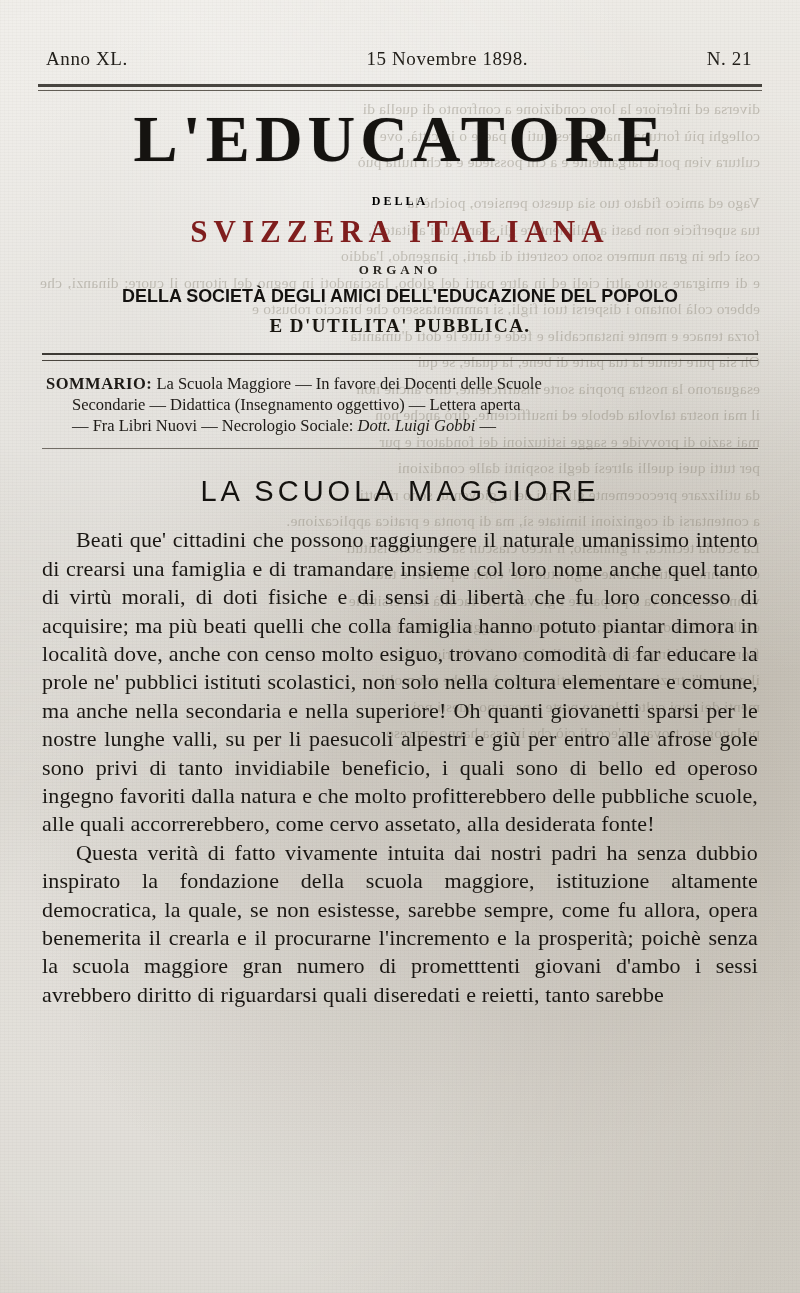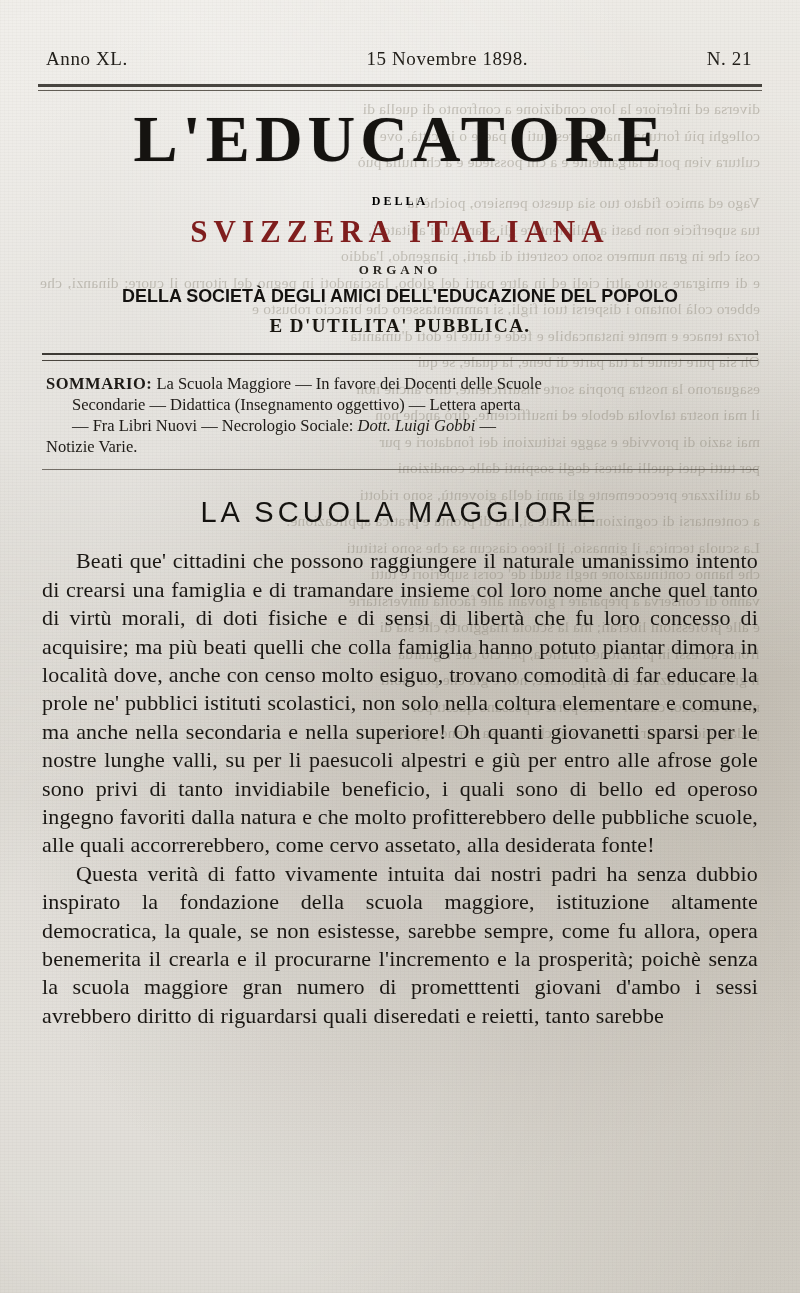--- a/index.html
+++ b/index.html
@@ -232,21 +232,20 @@
 
     <div class="rule-double"></div>
 
     <div class="sommario">
       <span class="lbl">SOMMARIO:</span>
       <span>La Scuola Maggiore — In favore dei Docenti delle Scuole</span>
       <span class="ind" style="padding-left:26px;">Secondarie — Didattica (Insegnamento oggettivo) — Lettera aperta</span>
       <span class="ind" style="padding-left:26px;">
         <span>— Fra Libri Nuovi — Necrologio Sociale: </span><em>Dott. Luigi Gobbi</em><span> —</span>
       </span>
-      <span class="ind">Notizie Varie.</span>
     </div>
 
     <div class="rule-thin"></div>
 
     <h1 class="article-title">LA SCUOLA MAGGIORE</h1>
 
     <div class="body-text">
       <p>Beati que' cittadini che possono raggiungere il naturale umanissimo intento di crearsi una famiglia e di tramandare insieme col loro nome anche quel tanto di virtù morali, di doti fisiche e di sensi di libertà che fu loro concesso di acquisire; ma più beati quelli che colla famiglia hanno potuto piantar dimora in località dove, anche con censo molto esiguo, trovano comodità di far educare la prole ne' pubblici istituti scolastici, non solo nella coltura elementare e comune, ma anche nella secondaria e nella superiore! Oh quanti giovanetti sparsi per le nostre lunghe valli, su per li paesucoli alpestri e giù per entro alle afrose gole sono privi di tanto invidiabile beneficio, i quali sono di bello ed operoso ingegno favoriti dalla natura e che molto profitterebbero delle pubbliche scuole, alle quali accorrerebbero, come cervo assetato, alla desiderata fonte!</p>
       <p>Questa verità di fatto vivamente intuita dai nostri padri ha senza dubbio inspirato la fondazione della scuola maggiore, istituzione altamente democratica, la quale, se non esistesse, sarebbe sempre, come fu allora, opera benemerita il crearla e il procurarne l'incremento e la prosperità; poichè senza la scuola maggiore gran numero di prometttenti giovani d'ambo i sessi avrebbero diritto di riguardarsi quali diseredati e reietti, tanto sarebbe</p>
     </div>

